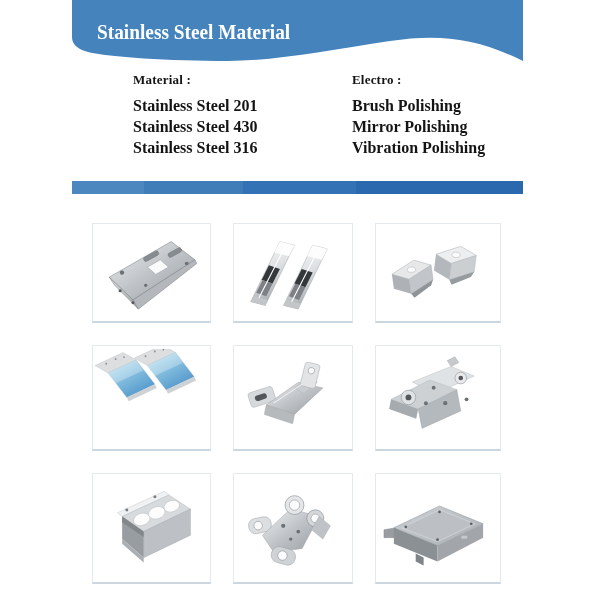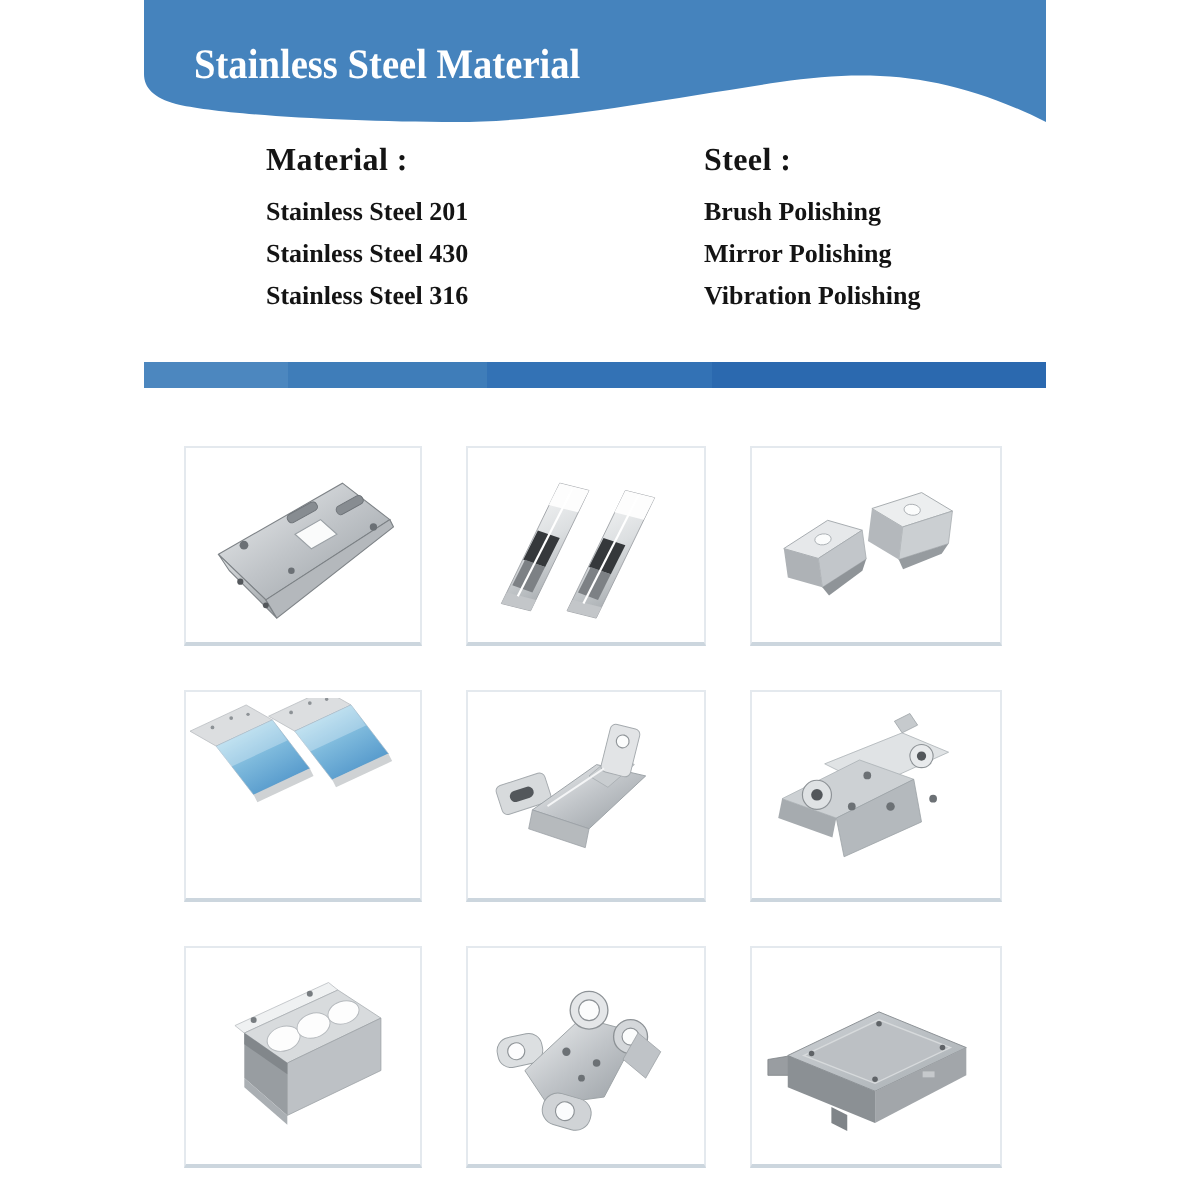--- a/index.html
+++ b/index.html
@@ -6,22 +6,22 @@
   .page{position:relative;width:600px;height:600px;background:#fff;overflow:hidden;
         font-family:Liberation Serif, serif;color:var(--text-color,#141414);}
 
   
   .banner-svg{position:absolute;left:0;top:0;width:600px;height:70px;display:block;}
   .banner-title{position:absolute;left:97px;top:20px;color:var(--title-color,#fff);
         font-size:21px;font-weight:bold;letter-spacing:0px;white-space:nowrap;
         transform:scaleX(.92);transform-origin:left center;}
 
   
-  .spec-heading{position:absolute;font-size:16px;font-weight:bold;letter-spacing:.2px;}
-  .spec-list{position:absolute;font-size:13px;font-weight:bold;line-height:21px;white-space:nowrap;}
+  .spec-heading{position:absolute;font-size:13px;font-weight:bold;letter-spacing:.2px;}
+  .spec-list{position:absolute;font-size:16px;font-weight:bold;line-height:21px;white-space:nowrap;}
   .mat-heading{left:133px;top:72px;}
   .mat-list{left:133px;top:95px;}
   .fin-heading{left:352px;top:72px;}
   .fin-list{left:352px;top:95px;}
 
   
   .divider-bar{position:absolute;left:72px;top:181px;width:451px;height:13px;
     background:linear-gradient(to right,
       var(--bar-c1,#4c87bf) 0 16%,
       var(--bar-c2,#3f7db9) 16% 38%,
@@ -76,21 +76,21 @@
   </svg>
   <div class="banner-title">Stainless Steel Material</div>
 
   <div class="spec-heading mat-heading">Material :</div>
   <div class="spec-list mat-list">
     <div>Stainless Steel 201</div>
     <div>Stainless Steel 430</div>
     <div>Stainless Steel 316</div>
   </div>
 
-  <div class="spec-heading fin-heading">Steel :</div>
+  <div class="spec-heading fin-heading">Electro :</div>
   <div class="spec-list fin-list">
     <div>Brush Polishing</div>
     <div>Mirror Polishing</div>
     <div>Vibration Polishing</div>
   </div>
 
   <div class="divider-bar"></div>
 
   <div class="gallery">
 

